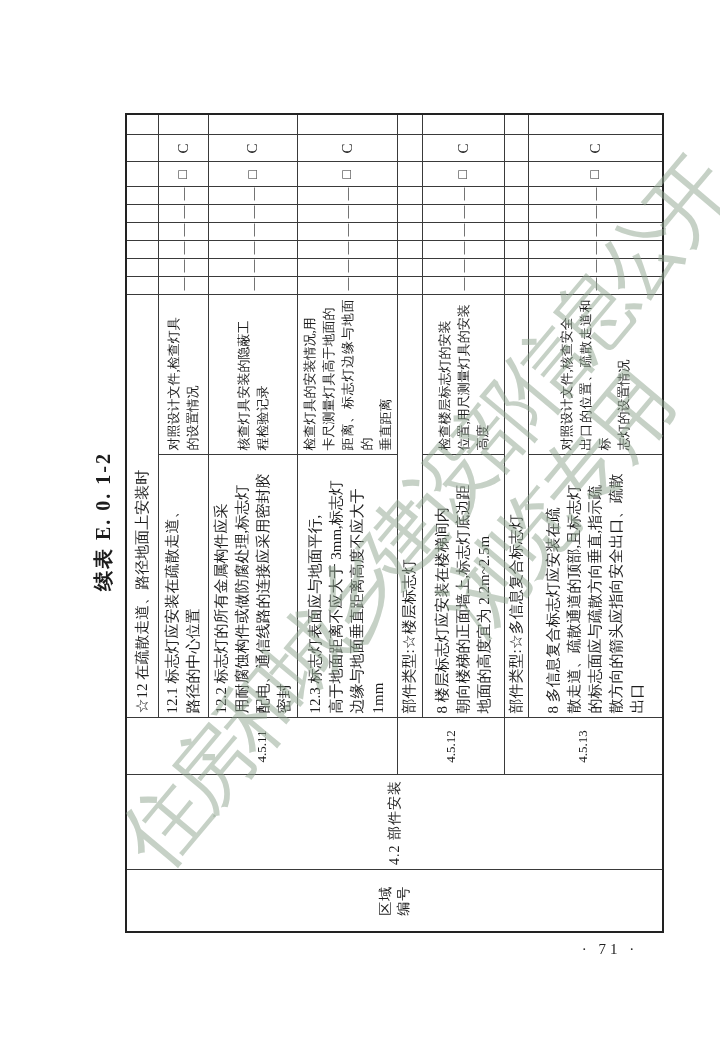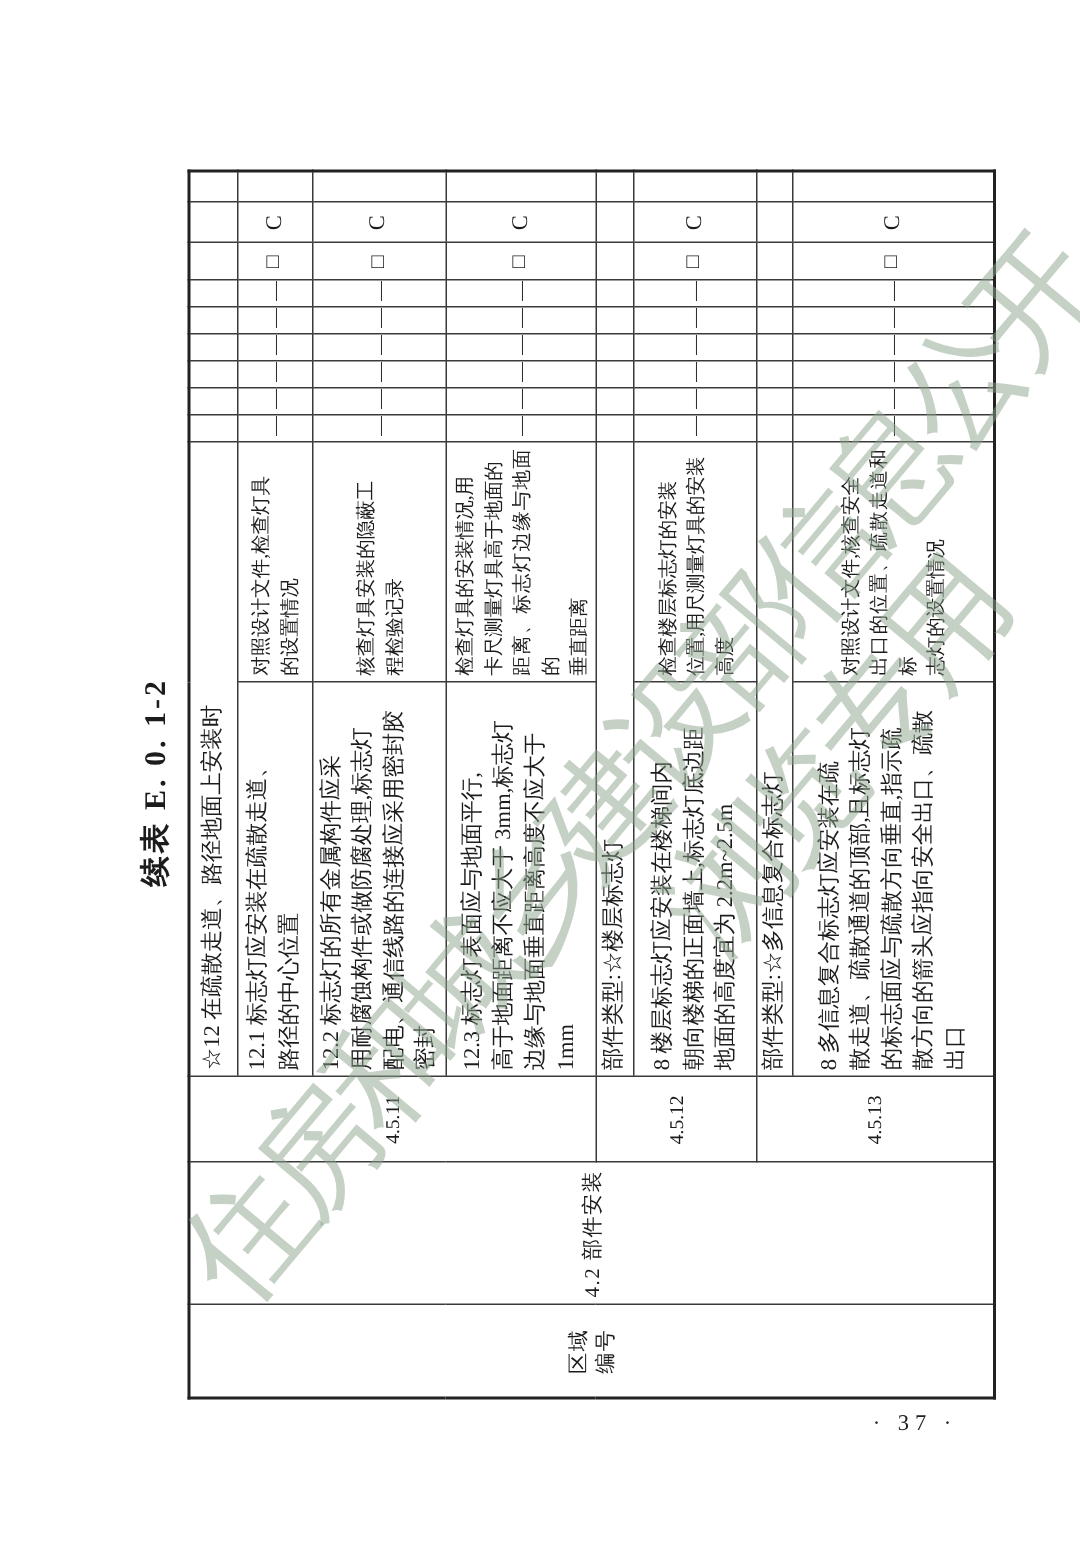--- a/index.html
+++ b/index.html
@@ -220,13 +220,13 @@
       <td class="grade">C</td>
       <td class="blank"></td>
     </tr>
   </tbody>
     </table>
 </div>
 
 <div class="wm" id="wm1">住房和城乡建设部信息公开</div>
 <div class="wm" id="wm2">浏览专用</div>
 
-<div class="pageno">· 37 ·</div>
+<div class="pageno">· 71 ·</div>
 
 </body></html>

